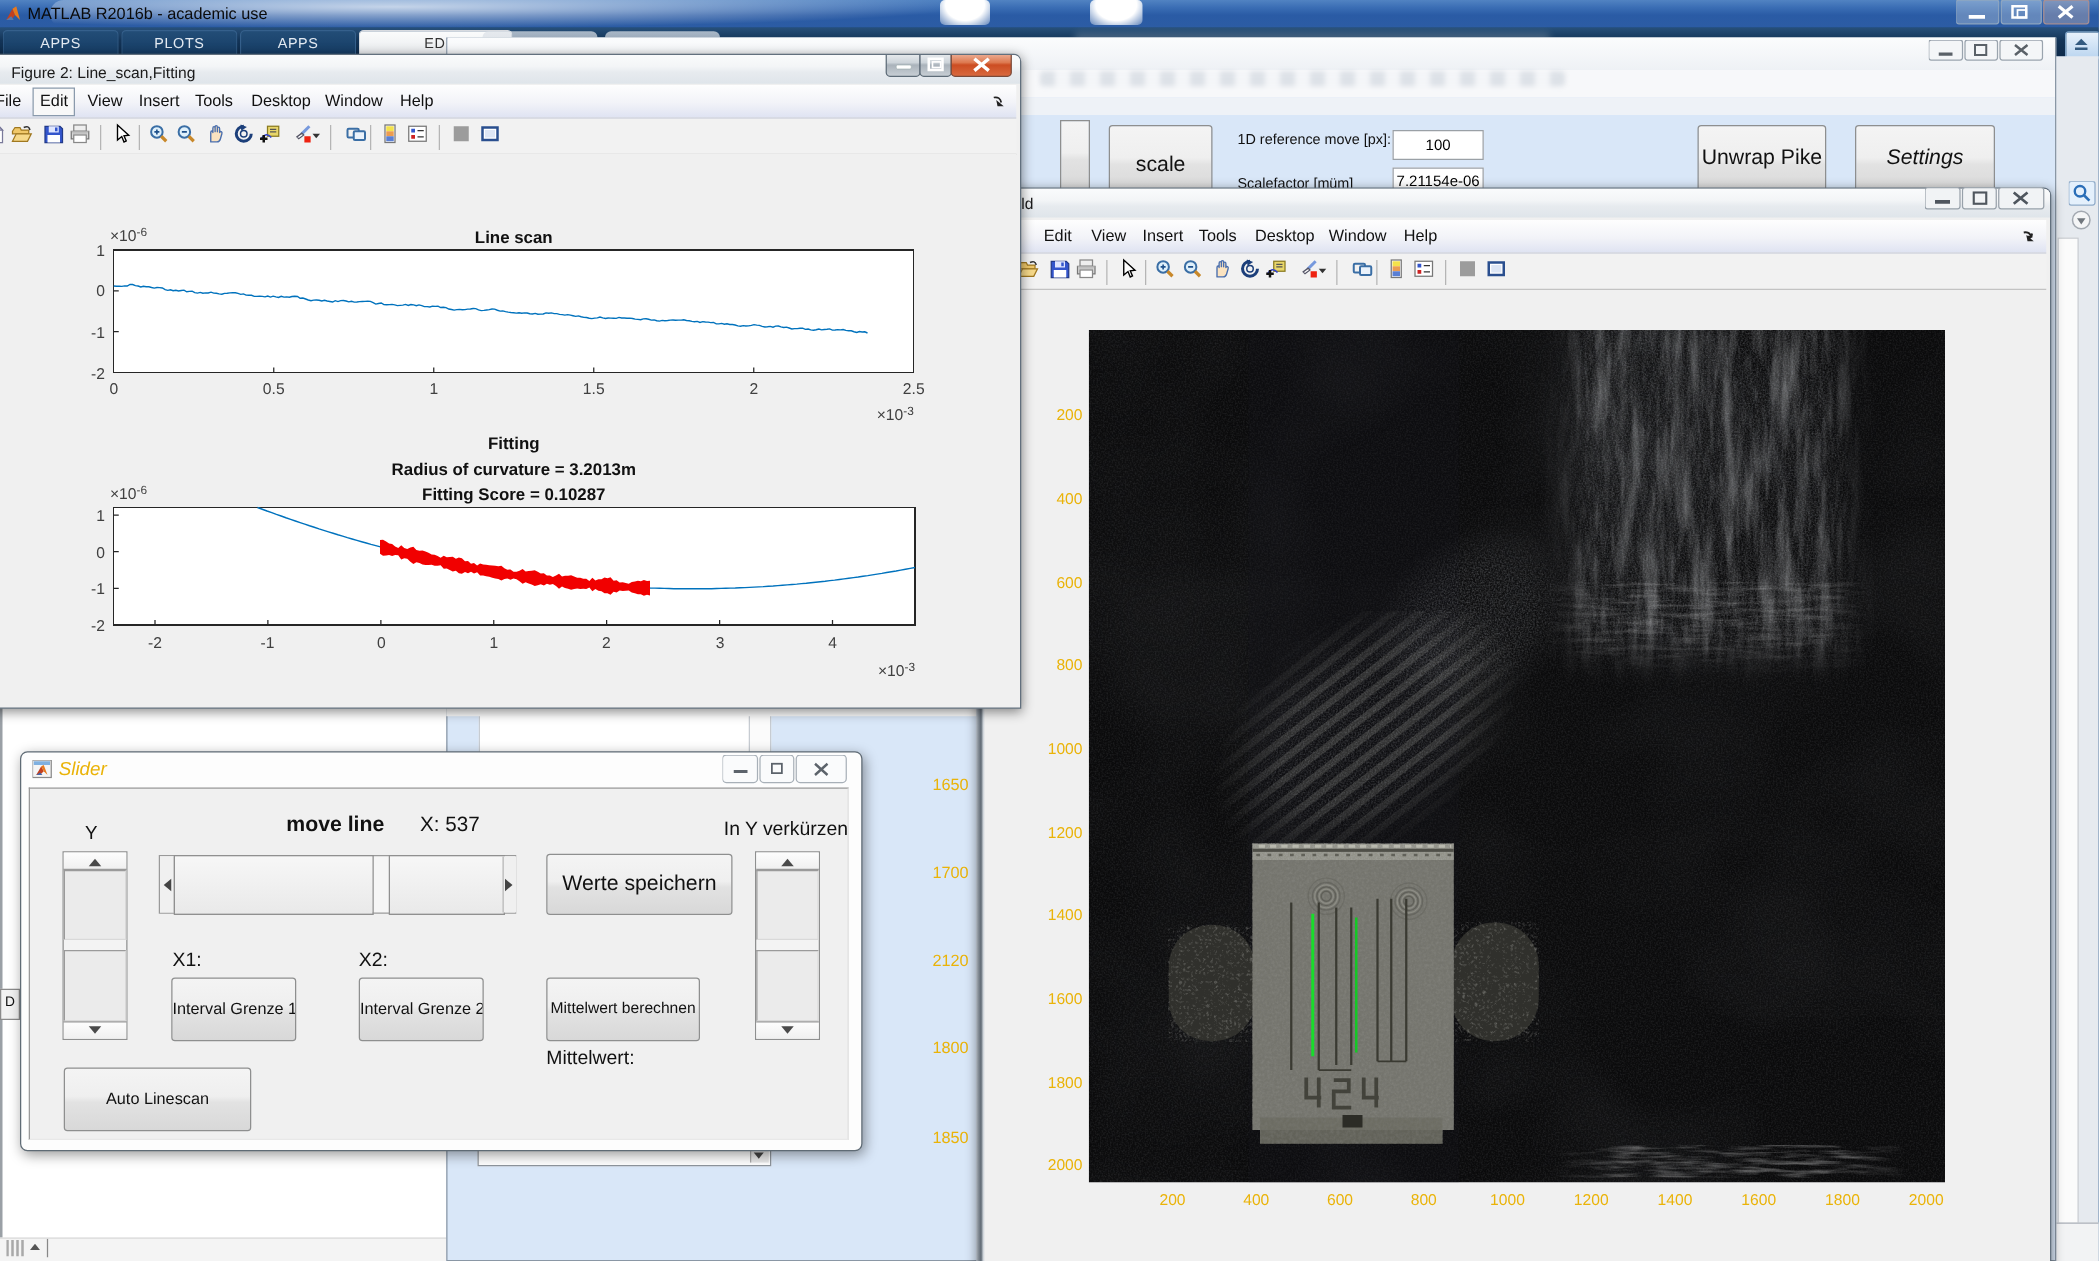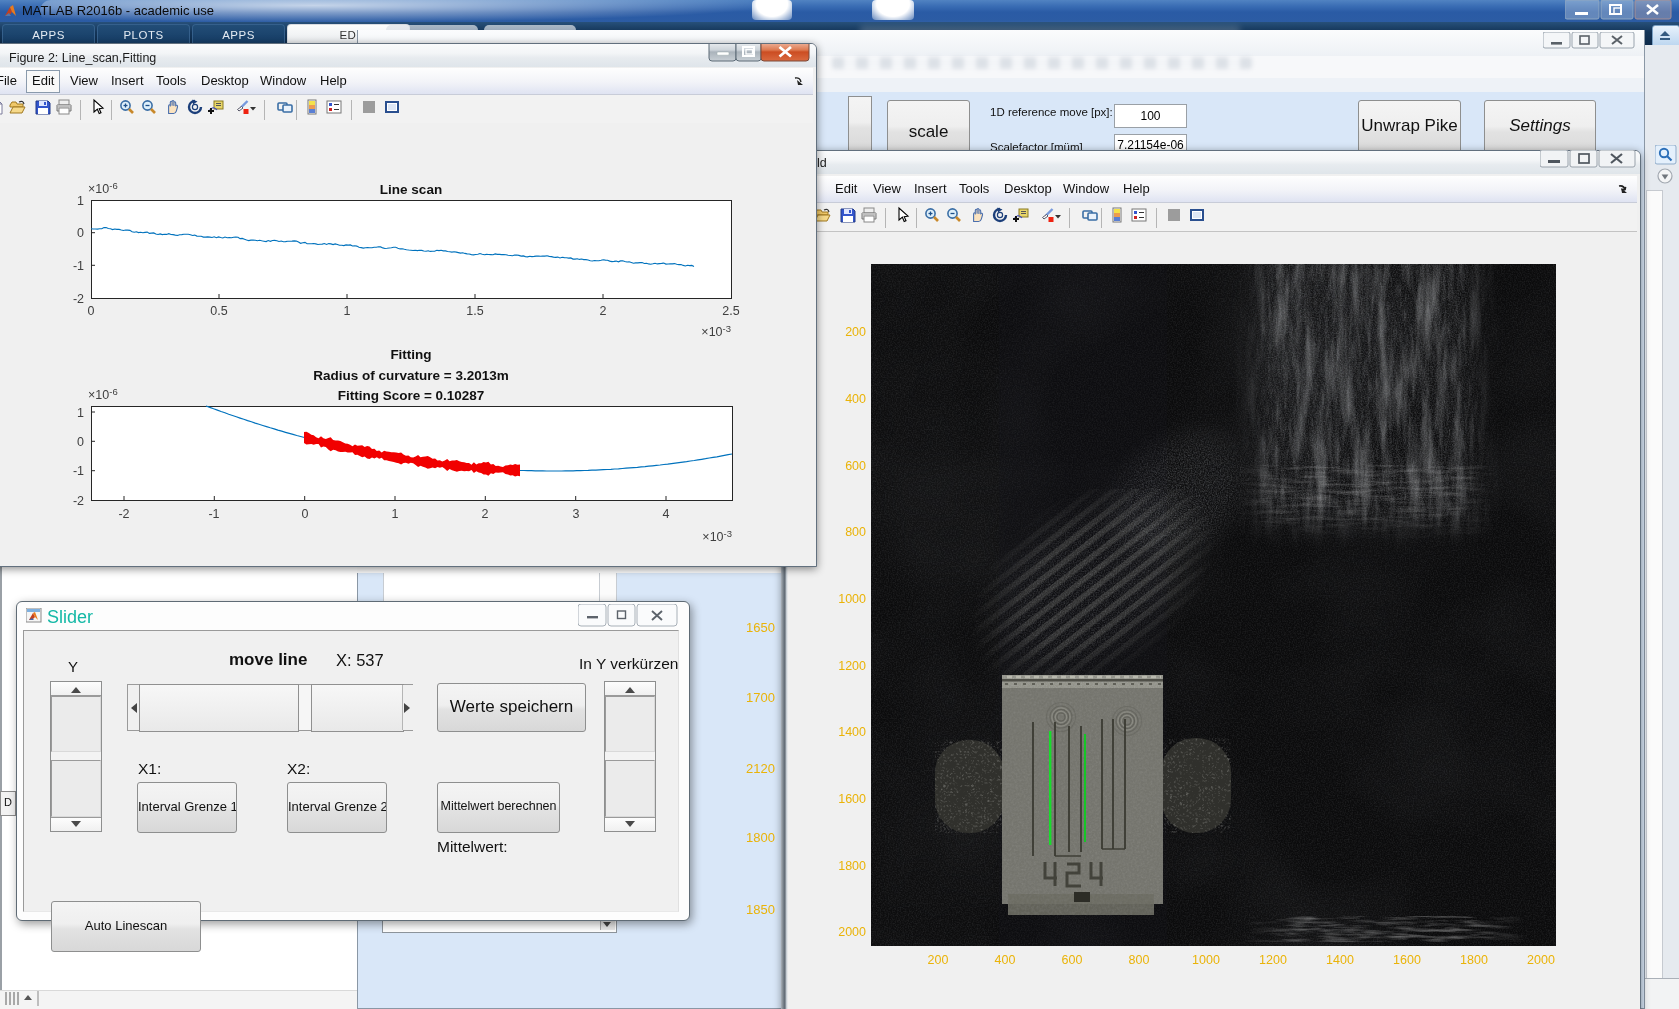--- a/index.html
+++ b/index.html
@@ -568,21 +568,21 @@
 </svg>
 
 <div class="abs" style="left:16px;top:601px;width:672px;height:318px;background:#fdfdfd;border:1.5px solid #5f6b75;border-radius:6px;box-shadow:2px 3px 10px rgba(0,0,0,.4);"></div>
 <svg class="abs" style="left:26px;top:608px" width="16" height="15" viewBox="0 0 16 15">
   <rect x="0" y="0" width="15" height="14" fill="#f5f5f5" stroke="#8a8a8a"></rect>
   <rect x="1" y="1" width="13" height="3" fill="#7fb0e0"></rect>
   <polygon points="3,12 7,5 9,9 6,12" fill="#c4401f"></polygon>
   <polygon points="7,5 9,4 12,12 9,9" fill="#e87a1e"></polygon>
   <polygon points="3,12 6,10 8,12" fill="#4466aa"></polygon>
 </svg>
-<div class="abs" style="left:47px;top:607px;font-size:18px;color:#14b8a6;">Slider</div>
+<div class="abs" style="left:47px;top:607px;font-size:15px;color:#eab308;font-style:italic;">Slider</div>
 <svg class="abs" style="left:578px;top:604px" width="100" height="24" viewBox="0 0 100 24">
   <rect x="0" y="0" width="28" height="22" rx="3" fill="#fafbfc" stroke="#a8b0b8"></rect>
   <rect x="30" y="0" width="27" height="22" rx="3" fill="#fafbfc" stroke="#a8b0b8"></rect>
   <rect x="59" y="0" width="40" height="22" rx="3" fill="#fafbfc" stroke="#a8b0b8"></rect>
   <rect x="9" y="12" width="11" height="2.4" fill="#5c636b"></rect>
   <rect x="39.5" y="7" width="8" height="7.5" fill="none" stroke="#5c636b" stroke-width="1.4"></rect>
   <path d="M74 7 L84 16 M84 7 L74 16" stroke="#5c636b" stroke-width="1.9"></path>
 </svg>
 <div class="abs" style="left:23px;top:630px;width:656px;height:282px;background:#f0f0f0;border:1px solid #9a9a9a;border-bottom-color:#e8e8e8;border-right-color:#e0e0e0;box-sizing:border-box;"></div>
 
@@ -618,13 +618,13 @@
   <div class="arrow" style="right:2px;top:18px;border-top:5px solid transparent;border-bottom:5px solid transparent;border-left:6px solid #444;"></div>
 </div>
 <div class="abs uibtn" style="left:437px;top:683px;width:147px;height:47px;font-size:17px;line-height:45px;">Werte speichern</div>
 
 <div class="abs" style="left:138px;top:760px;font-size:15.5px;color:#111;">X1:</div>
 <div class="abs" style="left:287px;top:760px;font-size:15.5px;color:#111;">X2:</div>
 <div class="abs uibtn" style="left:137px;top:782px;width:98px;height:49px;font-size:13px;line-height:47px;">Interval Grenze 1</div>
 <div class="abs uibtn" style="left:287px;top:782px;width:98px;height:49px;font-size:13px;line-height:47px;">Interval Grenze 2</div>
 <div class="abs uibtn" style="left:437px;top:782px;width:121px;height:49px;font-size:12.5px;line-height:47px;">Mittelwert berechnen</div>
 <div class="abs" style="left:437px;top:838px;font-size:15.5px;color:#111;">Mittelwert:</div>
-<div class="abs uibtn" style="left:51px;top:901px;width:148px;height:49px;font-size:13px;line-height:47px;">Auto Linescan</div>
+<div class="abs uibtn" style="left:51px;top:854px;width:148px;height:49px;font-size:13px;line-height:47px;">Auto Linescan</div>
 
 </body></html>

